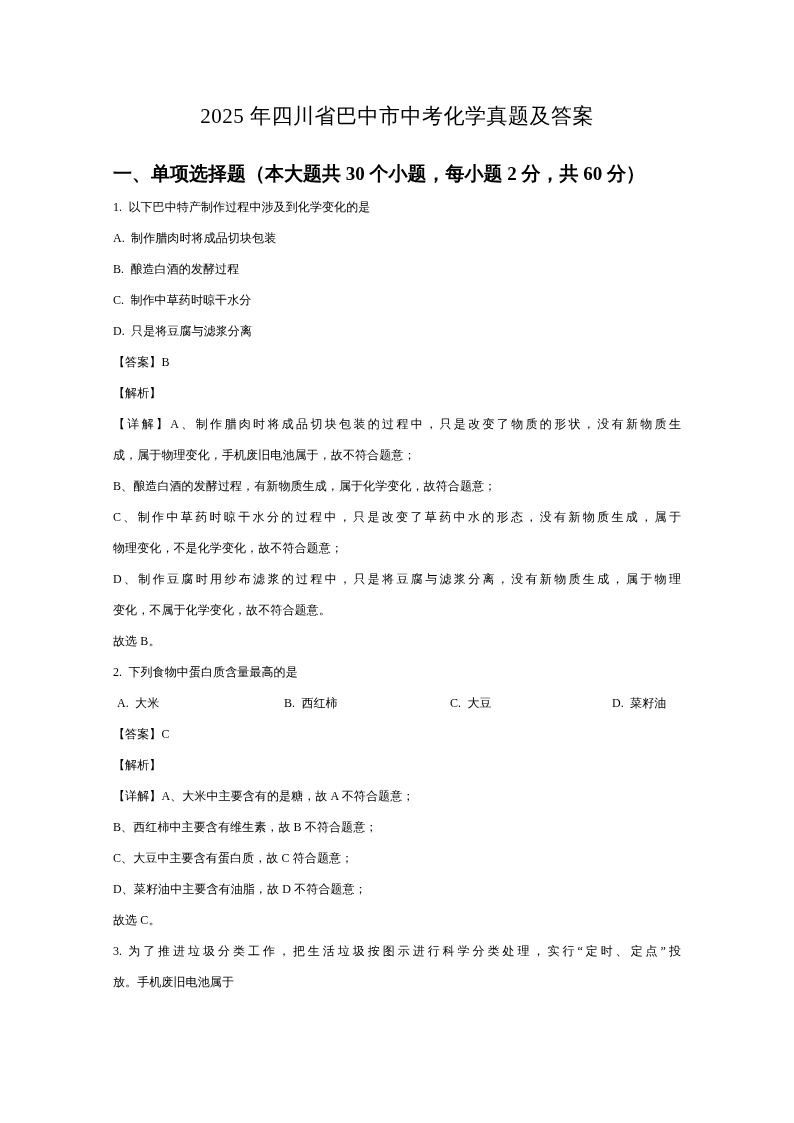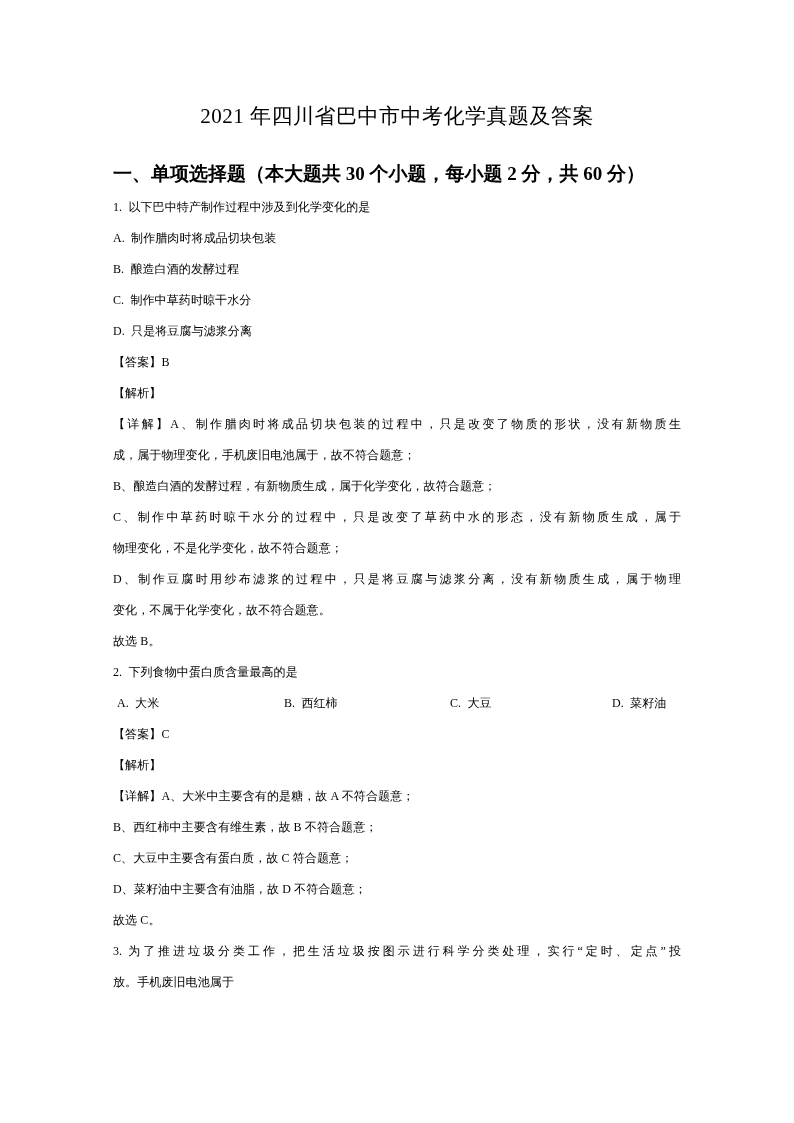--- a/index.html
+++ b/index.html
@@ -58,21 +58,21 @@
   .opt-a { left: 4px; }
   .opt-b { left: 171px; }
   .opt-c { left: 337px; }
   .opt-d { left: 499px; }
 </style>
 </head>
 <body>
 
 <div class="page">
 
-  <div class="doc-title" style="top:103px">2021 年四川省巴中市中考化学真题及答案</div>
+  <div class="doc-title" style="top:103px">2025 年四川省巴中市中考化学真题及答案</div>
 
   <div class="sec-heading" style="top:164px">一、单项选择题（本大题共 30 个小题，每小题 2 分，共 60 分）</div>
 
   <div class="ln" style="top:197px">1.  以下巴中特产制作过程中涉及到化学变化的是</div>
   <div class="ln" style="top:228px">A.  制作腊肉时将成品切块包装</div>
   <div class="ln" style="top:259px">B.  酿造白酒的发酵过程</div>
   <div class="ln" style="top:290px">C.  制作中草药时晾干水分</div>
   <div class="ln" style="top:321px">D.  只是将豆腐与滤浆分离</div>
   <div class="ln" style="top:352px">【答案】B</div>
   <div class="ln" style="top:383px">【解析】</div>

